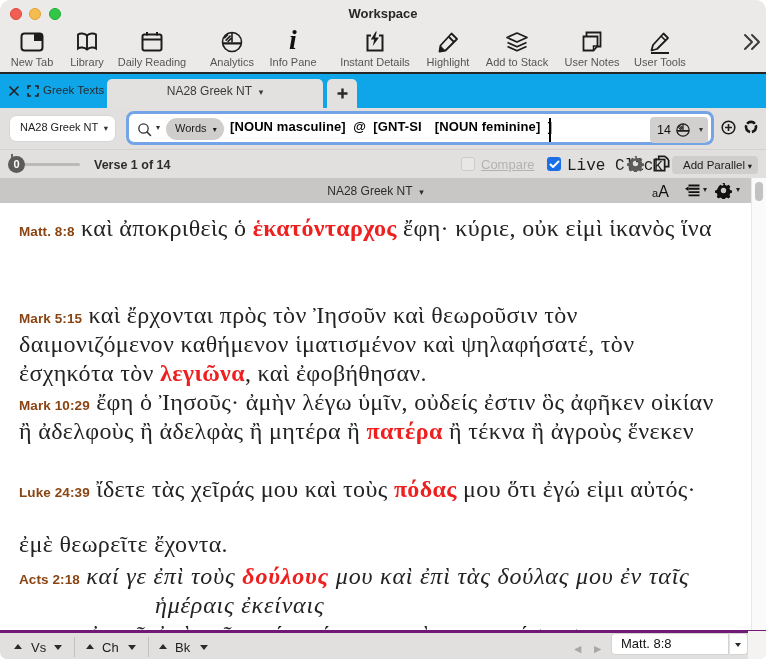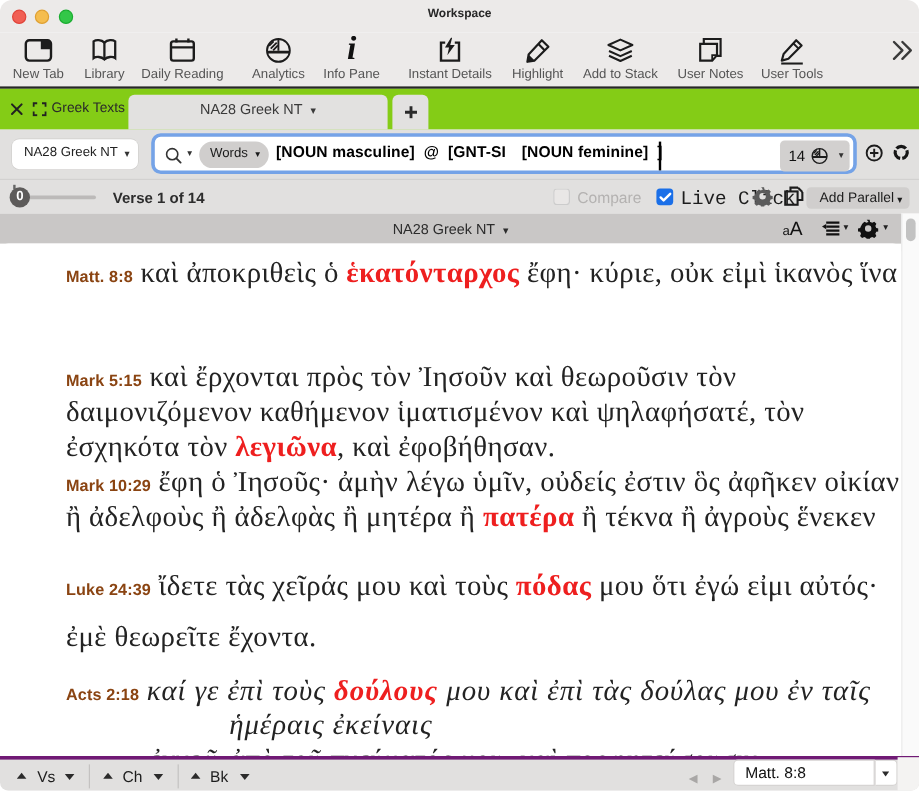--- a/index.html
+++ b/index.html
@@ -5,29 +5,29 @@
   * { margin:0; padding:0; box-sizing:border-box; }
   html,body { width:766px; height:659px; background:#fff; font-family:"Liberation Sans", sans-serif; overflow:hidden; }
   .window { position:absolute; left:0; top:0; width:766px; height:659px; border-radius:10px 10px 7px 7px; overflow:hidden; background:#fff; }
 
   
   .titlebar { position:absolute; left:0; top:0; width:766px; height:27px; background:#eceaE9; }
   .tl { position:absolute; top:7.5px; width:12px; height:12px; border-radius:50%; }
   .tl.r { left:10px; background:#f15f54; border:0.5px solid #e0443a; }
   .tl.y { left:29px; background:#f5bd4f; border:0.5px solid #dfa032; }
   .tl.g { left:49px; background:#33c748; border:0.5px solid #1aad30; }
-  .wtitle { position:absolute; top:6px; left:0; width:766px; text-align:center; font-size:10px; font-weight:bold; color:#272727; }
+  .wtitle { position:absolute; top:6px; left:0; width:766px; text-align:center; font-size:13px; font-weight:bold; color:#272727; }
 
   .toolbar { position:absolute; left:0; top:27px; width:766px; height:46px; background:#eceaE9; }
   .titem { position:absolute; top:3px; text-align:center; color:#555; font-size:11px; }
   .titem svg { display:block; margin:0 auto 2px; }
   .tsep { position:absolute; left:0; top:72px; width:766px; height:2px; background:#262626; }
 
   
-  .tabbar { position:absolute; left:0; top:74px; width:766px; height:34px; background:#84cc16; }
+  .tabbar { position:absolute; left:0; top:74px; width:766px; height:34px; background:#0ea5e9; }
   .tleft { position:absolute; left:0; top:0; width:107px; height:34px; color:#333; }
   .tactive { position:absolute; left:107px; top:5px; width:216px; height:29px; background:#e2e1e0; border-radius:5px 5px 0 0; }
   .tactive .lbl { position:absolute; left:0; top:5px; width:100%; text-align:center; font-size:12px; color:#3a3a3a; }
   .tplus { position:absolute; left:327px; top:5px; width:30px; height:29px; background:#e2e1e0; border-radius:5px 5px 0 0; text-align:center; }
 
   
   .srow { position:absolute; left:0; top:108px; width:766px; height:42px; background:#e1e0df; border-bottom:1px solid #d2d1d0; }
   .modbtn { position:absolute; left:10px; top:8px; width:105px; height:25px; background:#fff; border-radius:6px; box-shadow:0 0 0 0.5px #cfcdcc; font-size:11px; color:#222; }
   .modbtn .mtxt { position:absolute; left:10px; top:5px; }
   .sfield { position:absolute; left:126px; top:3px; width:588px; height:34px; background:#fff; border:3px solid #75a3e7; border-radius:8px; }
@@ -39,34 +39,34 @@
   
   .vrow { position:absolute; left:0; top:150px; width:766px; height:28px; background:#e1e0df; }
   .vtrack { position:absolute; left:14px; top:13px; width:66px; height:3px; background:#bcbab9; border-radius:2px; }
   .vtick { position:absolute; left:11px; top:4px; width:1.5px; height:4px; background:#666; }
   .vthumb { position:absolute; left:8px; top:6px; width:17px; height:17px; border-radius:50%; background:#5d5b5a; color:#fff; font-size:11px; font-weight:bold; text-align:center; line-height:17px; }
   .vlabel { position:absolute; left:94px; top:7.5px; font-size:12.5px; font-weight:bold; color:#2d2d2d; }
   .cbx { position:absolute; top:7px; width:14px; height:14px; border-radius:3px; }
   .cbx.off { left:461px; background:#e9e7e6; box-shadow:inset 0 0 0 1px #ccc; }
   .cbx.on { left:547px; background:#1a6fe8; }
   .cbx.on svg { position:absolute; left:1.5px; top:2.5px; }
-  .lcompare { position:absolute; left:481px; top:7px; font-size:13px; color:#b4b2b1; }
+  .lcompare { position:absolute; left:481px; top:7px; font-size:13px; color:#b4b2b1;text-decoration:underline; }
   .llive { position:absolute; left:567px; top:7px; font-size:16px; color:#1d1d1d;font-family:Liberation Mono, monospace; }
   .addpar { position:absolute; left:672px; top:6px; width:86px; height:18px; background:#d0cecd; border-radius:4px; font-size:11.5px; color:#1d1d1d; text-align:left; padding:2.5px 0 0 11px; }
 
   
   .phead { position:absolute; left:0; top:178px; width:751px; height:25px; background:#c9c7c6; }
   .phead .ptitle { position:absolute; left:0; top:6px; width:100%; text-align:center; font-size:12px; color:#2c2c2c; }
   .scrollcol { position:absolute; left:751px; top:178px; width:15px; height:452px; background:#fafafa; border-left:1px solid #e8e8e8; }
   .sthumb { position:absolute; left:755px; top:182px; width:8px; height:19px; border-radius:4px; background:#c2c2c2; }
 
   
   .txt { position:absolute; left:0; top:203px; width:751px; height:427px; background:#fff; border-radius:7px 7px 0 0; overflow:hidden;
          font-family:"Liberation Serif", serif; font-size:24px; color:#232323; letter-spacing:0.35px; }
-  .ln { position:absolute; left:19px; white-space:pre; height:29px; line-height:29px;margin-left:36px; }
+  .ln { position:absolute; left:19px; white-space:pre; height:29px; line-height:29px; }
   .ref { font-family:"Liberation Sans", sans-serif; font-size:13.5px; font-weight:bold; color:#8a4412; letter-spacing:0.1px; }
   .hit { color:#ee1f1f; font-weight:bold; }
   .it { font-style:italic; letter-spacing:0.8px; }
 
   
   .bbar { position:absolute; left:0; top:630px; width:766px; height:29px; background:#e1e0df; border-top:3px solid #701a75; }
   .bgrp { position:absolute; top:7px; font-size:13px; color:#1d1d1d; }
   .bsep { position:absolute; top:4px; width:1px; height:20px; background:#c4c2c1; }
   .goarrow { position:absolute; top:9.5px; color:#a9a7a6; font-size:9.5px; }
   .refbox { position:absolute; left:611px; top:633px; width:118px; height:22px; background:#fff; border:1px solid #d6d4d3; border-radius:4px 0 0 4px; font-size:13px; color:#111; padding:2px 0 0 9px; }
@@ -252,21 +252,21 @@
   <div class="scrollcol"></div>
   <div class="sthumb"></div>
   <div class="txt" id="txt">
     <div class="ln" style="top:10.5px;"><span class="ref">Matt. 8:8</span> καὶ ἀποκριθεὶς ὁ <span class="hit">ἑκατόνταρχος</span> ἔφη· κύριε, οὐκ εἰμὶ ἱκανὸς ἵνα</div>
     <div class="ln" style="top:97.5px;"><span class="ref">Mark 5:15</span> καὶ ἔρχονται πρὸς τὸν Ἰησοῦν καὶ θεωροῦσιν τὸν</div>
     <div class="ln" style="top:126.5px;">δαιμονιζόμενον καθήμενον ἱματισμένον καὶ ψηλαφήσατέ, τὸν</div>
     <div class="ln" style="top:155.5px;">ἐσχηκότα τὸν <span class="hit">λεγιῶνα</span>, καὶ ἐφοβήθησαν.</div>
     <div class="ln" style="top:184.5px;"><span class="ref">Mark 10:29</span> ἔφη ὁ Ἰησοῦς· ἀμὴν λέγω ὑμῖν, οὐδείς ἐστιν ὃς ἀφῆκεν οἰκίαν</div>
     <div class="ln" style="top:213.5px;">ἢ ἀδελφοὺς ἢ ἀδελφὰς ἢ μητέρα ἢ <span class="hit">πατέρα</span> ἢ τέκνα ἢ ἀγροὺς ἕνεκεν</div>
     <div class="ln" style="top:271.5px;"><span class="ref">Luke 24:39</span> ἴδετε τὰς χεῖράς μου καὶ τοὺς <span class="hit">πόδας</span> μου ὅτι ἐγώ εἰμι αὐτός·</div>
-    <div class="ln" style="top:314px;">ἐμὲ θεωρεῖτε ἔχοντα.</div>
+    <div class="ln" style="top:327px;">ἐμὲ θεωρεῖτε ἔχοντα.</div>
     <div class="ln" style="top:358.5px;"><span class="ref">Acts 2:18</span> <span class="it">καί γε ἐπὶ τοὺς <span class="hit">δούλους</span> μου καὶ ἐπὶ τὰς δούλας μου ἐν ταῖς</span></div>
     <div class="ln it" style="top:387.5px;left:155px;">ἡμέραις ἐκείναις</div>
     <div class="ln it" style="top:416.5px;left:88px;letter-spacing:0.45px;">ἐκχεῶ ἀπὸ τοῦ πνεύματός μου, καὶ προφητεύσουσιν.</div>
   </div>
   <div class="bbar">
     <span class="tri-u" style="position:absolute;left:14px;top:11px;"></span>
     <div class="bgrp" style="left:31px;">Vs</div>
     <span class="tri-d" style="position:absolute;left:54px;top:12px;"></span>
     <div class="bsep" style="left:74px;"></div>
     <span class="tri-u" style="position:absolute;left:86px;top:11px;"></span>

